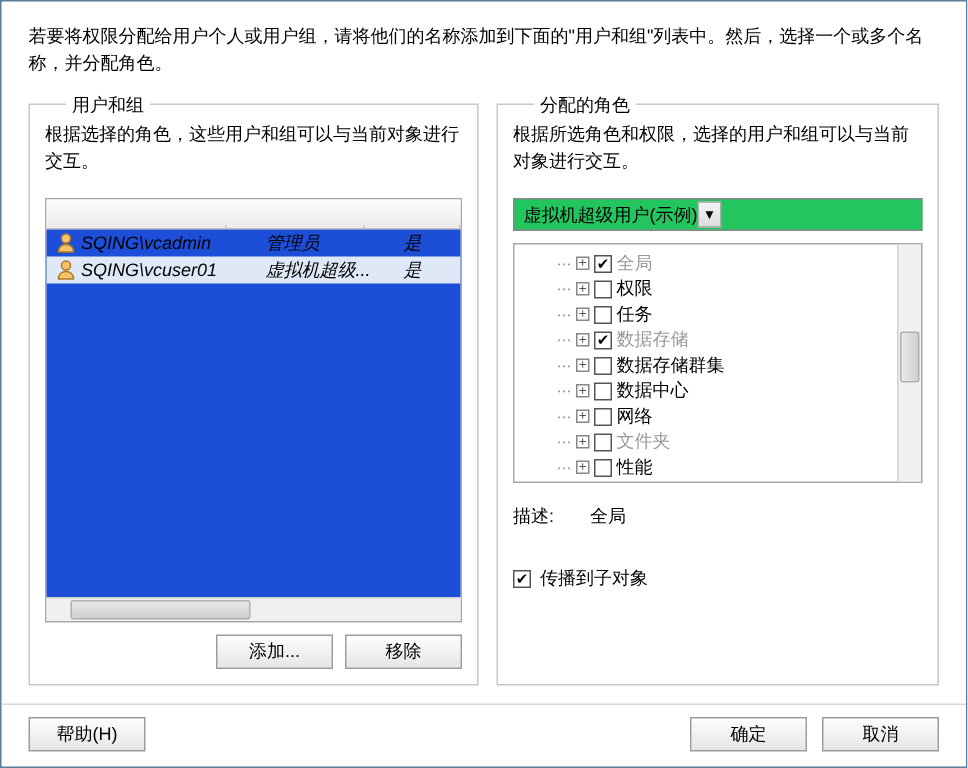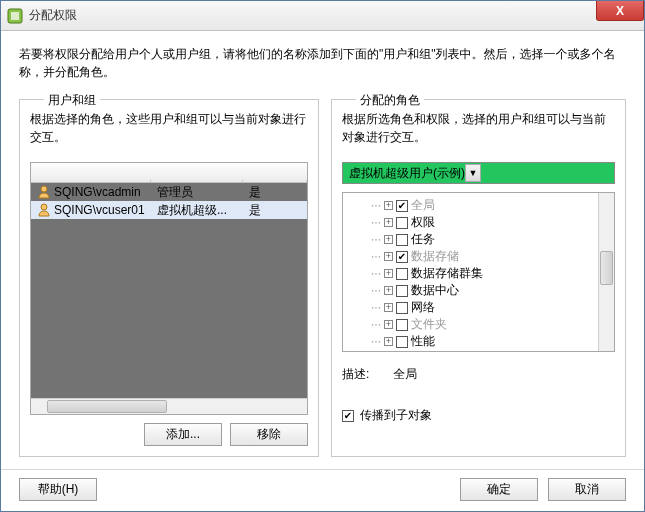--- a/index.html
+++ b/index.html
@@ -117,31 +117,32 @@
       padding: 2px 6px;
       font-size: 12px;
       margin-top: 17px;
     }
     .th-name { flex: 0 0 120px; }
     .th-role { flex: 0 0 92px; }
     .th-prop { flex: 1; }
     .table-body {
       flex: 1;
       overflow: hidden;
-      background: #737373;
+      background: #1d4ed8;
+      font-style: italic;
     }
     .tr {
       display: flex;
       height: 18px;
       align-items: center;
     }
     .tr.selected { background: #dfe8f6; }
     .td { padding: 1px 6px; font-size: 12px; overflow: hidden; white-space: nowrap; text-overflow: ellipsis; }
     .td-name { flex: 0 0 120px; display: flex; align-items: center; gap: 3px; }
-    .td-role { flex: 0 0 92px; }
+    .td-role { flex: 0 0 92px; margin-left: 20px; }
     .td-prop { flex: 1; }
     .user-icon {
       width: 14px; height: 14px; display:inline-block;
     }
     .hscroll {
       height: 16px;
       background: #f0f0f0;
       border-top: 1px solid #d0d0d0;
       position: relative;
     }
@@ -262,32 +263,20 @@
       display: flex;
       justify-content: space-between;
       align-items: center;
     }
     .footer-right { display:flex; gap:10px; }
   </style>
 </head>
 <body>
 
 <div class="window">
-  <div class="titlebar">
-    <span class="titlebar-icon">
-      <svg width="16" height="16" viewBox="0 0 16 16">
-        <rect x="1" y="1" width="14" height="14" rx="2" fill="#8bc34a" stroke="#4a7a1a"></rect>
-        <rect x="4" y="4" width="8" height="8" fill="#fff" opacity="0.7"></rect>
-      </svg>
-    </span>
-    <span class="titlebar-title">分配权限</span>
-    <div class="close-btn">
-      <span>X</span>
-    </div>
-  </div>
 
   <div class="content">
     <div class="intro">若要将权限分配给用户个人或用户组，请将他们的名称添加到下面的"用户和组"列表中。然后，选择一个或多个名称，并分配角色。</div>
 
     <div class="panels">
 
       <div class="fieldset fieldset-left">
         <div class="legend">用户和组</div>
         <div class="desc-text">根据选择的角色，这些用户和组可以与当前对象进行交互。</div>
 

